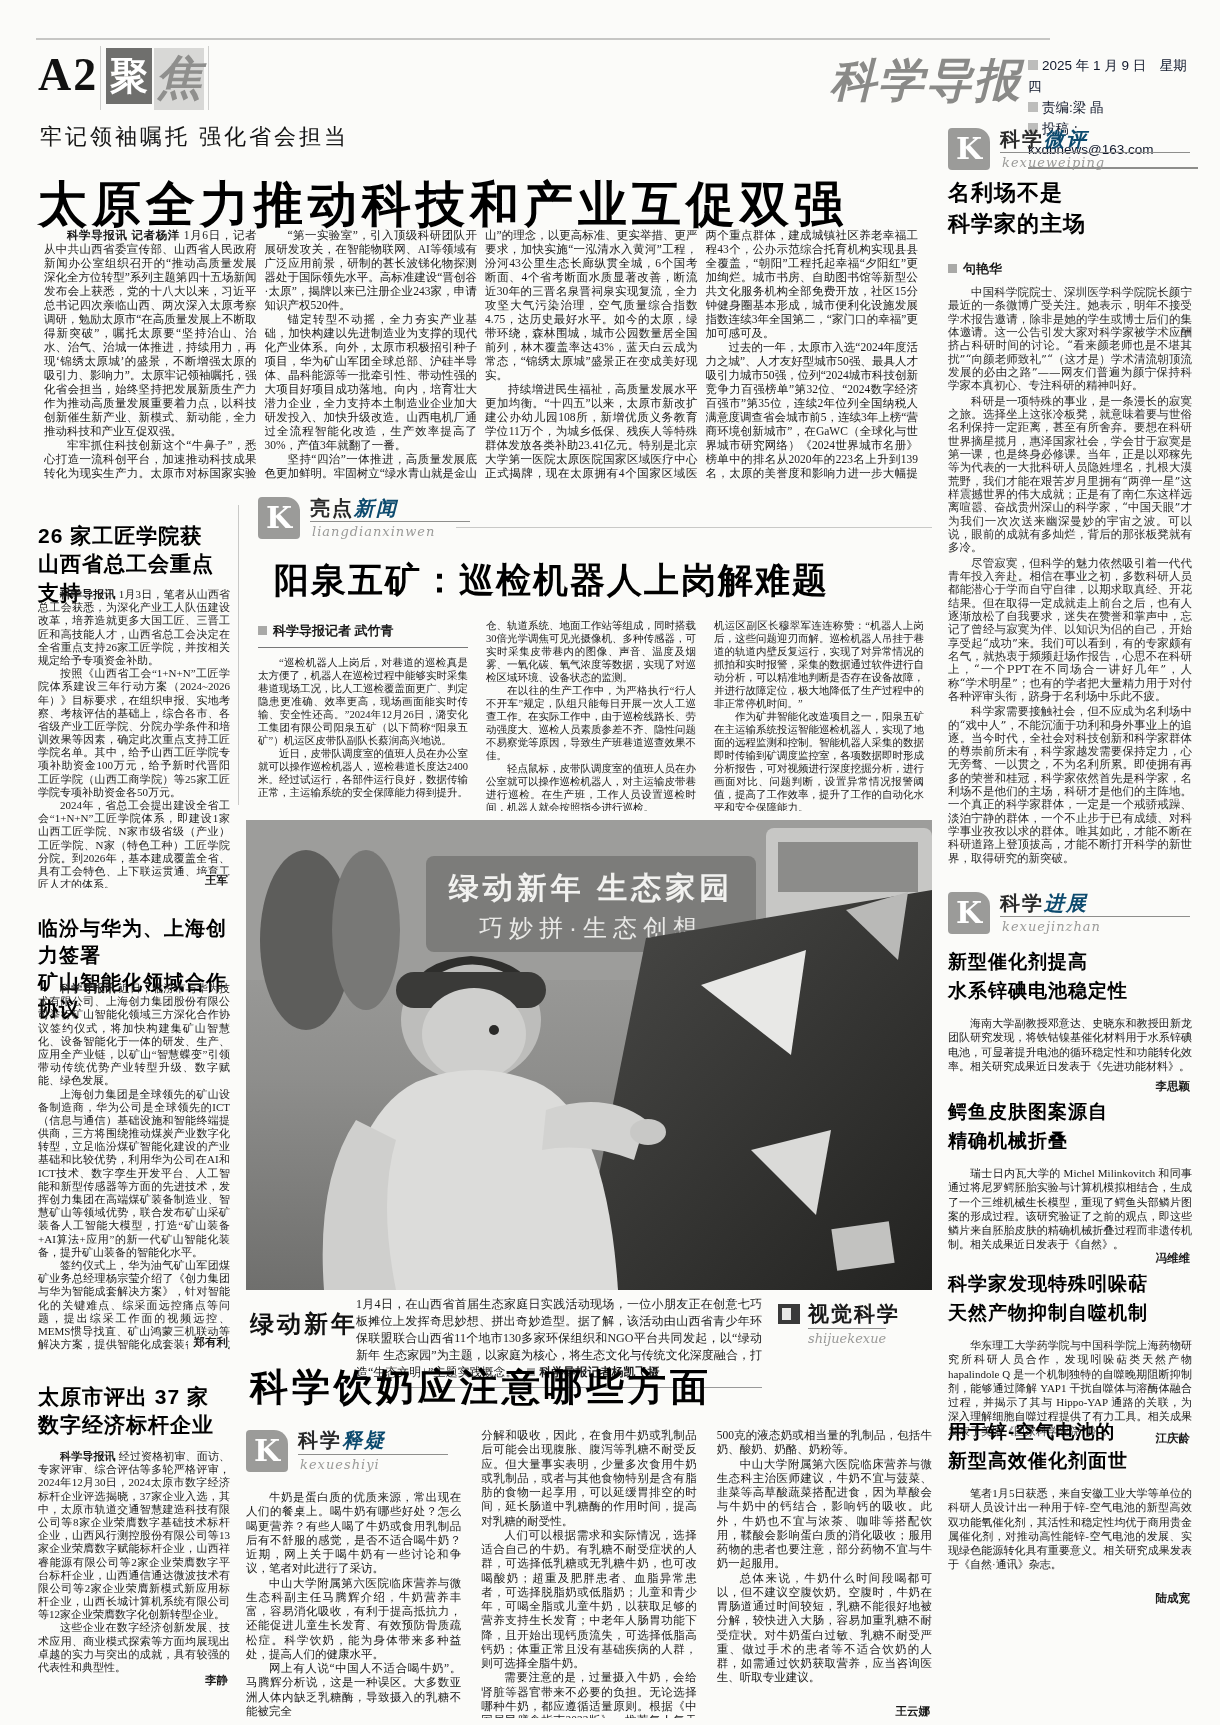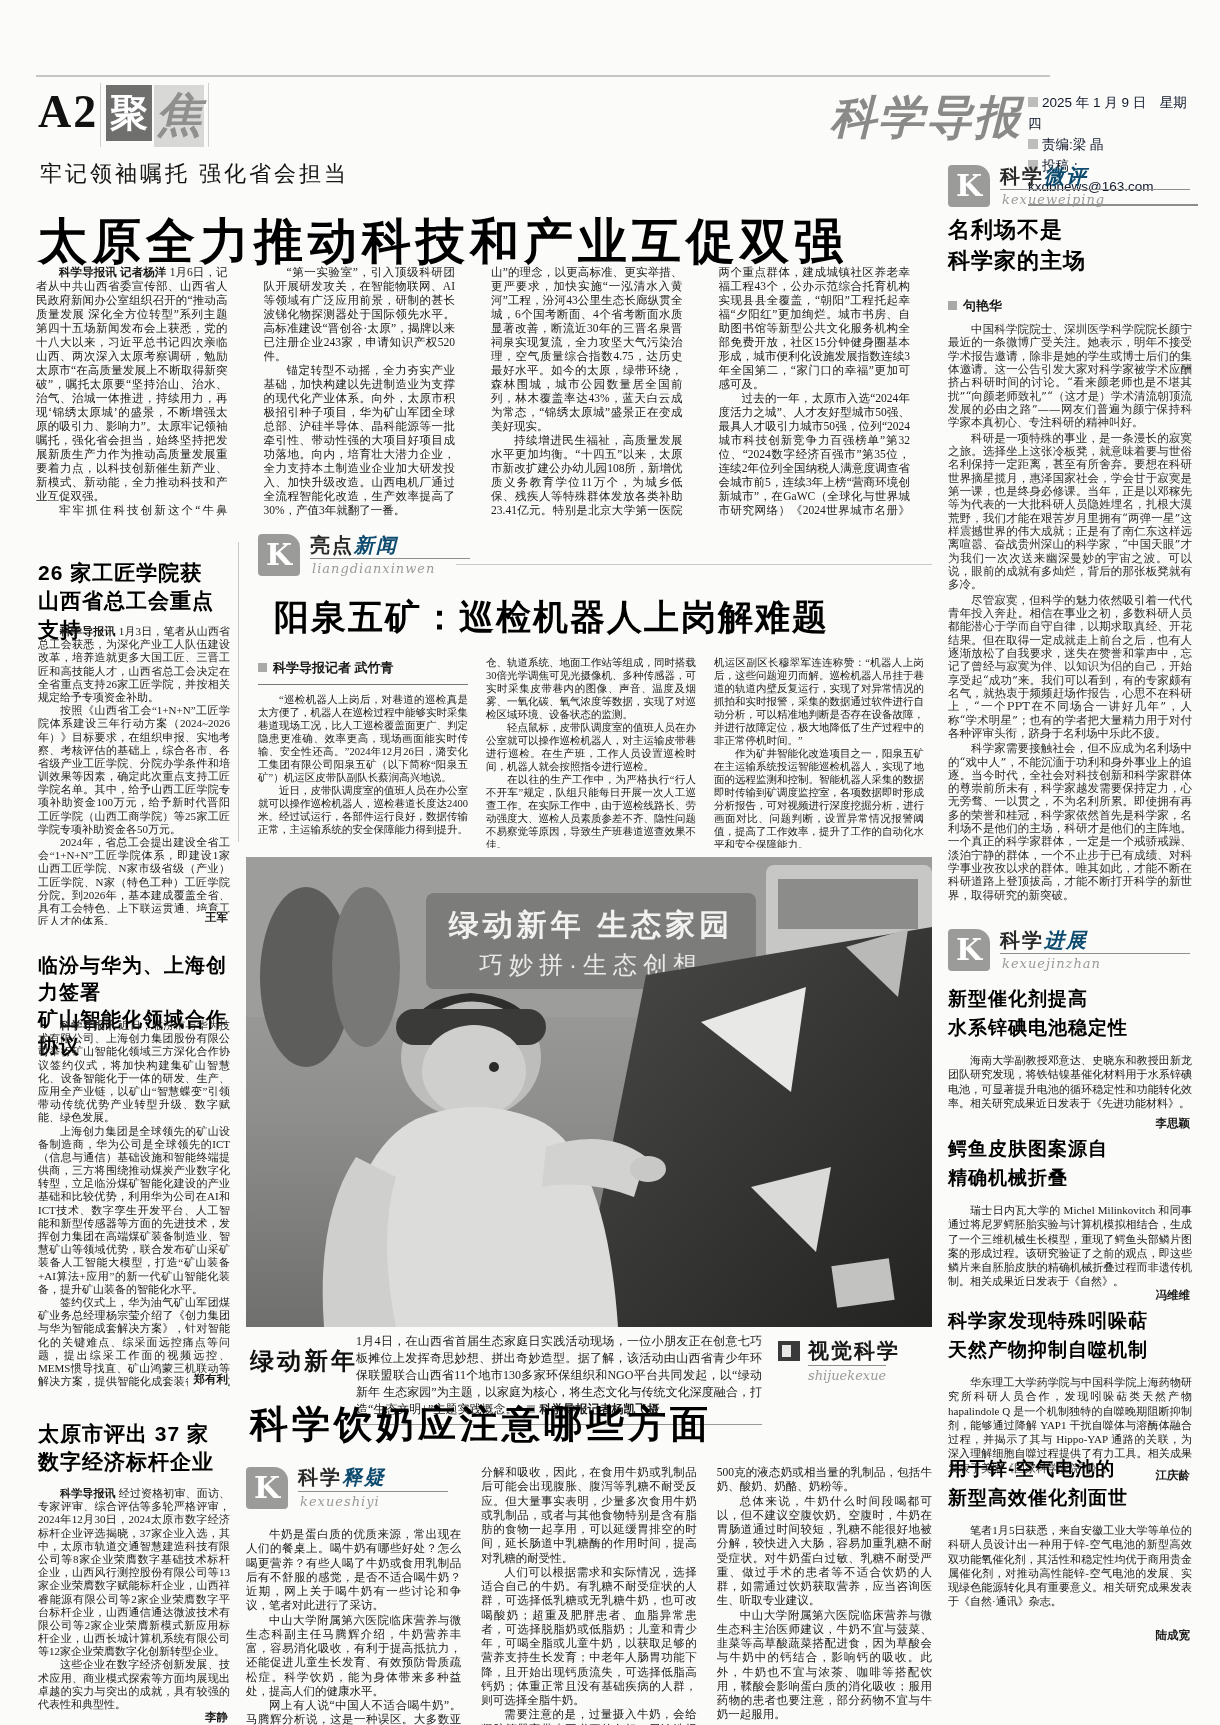--- a/index.html
+++ b/index.html
@@ -1,38 +1,38 @@
 <!DOCTYPE html>
 <html><head>
 <meta charset="utf-8">
 <style>
   html,body{margin:0;padding:0;background:#e8e8e6;}
   #page{position:relative;width:1220px;height:1725px;background:#fbfbf9;margin:0 auto;
         font-family:"Liberation Serif","DejaVu Serif",serif;color:#1a1a1a;overflow:hidden;}
-  .abs{position:absolute;margin-top:37px;}
+  .abs{position:absolute;}
   
   #topline{left:36px;top:38px;width:1014px;height:2px;background:#c6c6c4;}
   #pageno{left:38px;top:48px;font-size:46px;font-weight:bold;letter-spacing:2px;color:#111;}
   #focus-wrap{left:100px;top:46px;width:120px;height:66px;}
   .vbar{position:absolute;top:0;width:1px;height:64px;background:#cfcfcd;}
   #focus-box1{position:absolute;left:6px;top:2px;width:46px;height:56px;background:#6f6f6d;
               color:#fff;font-size:38px;font-weight:900;text-align:center;line-height:56px;font-family:"Liberation Sans",sans-serif;}
   #focus-box2{position:absolute;left:54px;top:2px;width:50px;height:62px;background:#d8d8d6;
               color:#8f8f8d;font-size:46px;font-weight:900;text-align:center;line-height:58px;
               font-style:italic;font-family:"DejaVu Serif",serif;overflow:visible;}
   #masthead{left:830px;top:50px;width:200px;font-size:46px;font-weight:900;font-style:italic;
             color:#8a8a88;letter-spacing:2px;white-space:nowrap;font-family:"DejaVu Serif",serif;}
   #issue{left:1028px;top:56px;width:170px;font-family:"Liberation Sans",sans-serif;
          font-size:13.5px;line-height:1.55;color:#0f172a;border-bottom:2px solid #8d8d8b;padding-bottom:6px;}
   #issue .sq{display:inline-block;width:10px;height:10px;background:#bdbdbb;margin-right:4px;}
   
   #kicker{left:40px;top:122px;font-size:22px;color:#151515;letter-spacing:3px;font-family:"Liberation Sans",sans-serif;}
   #mainhead{left:38px;top:172px;width:876px;font-size:49px;font-weight:900;letter-spacing:5px;
             color:#000;font-family:"Liberation Sans",sans-serif;white-space:nowrap;}
-  #maincols{left:36px;top:228px;width:874px;height:252px;display:flex;gap:36px;overflow:hidden;}
+  #maincols{left:44px;top:228px;width:874px;height:252px;display:flex;gap:8px;overflow:hidden;}
   #maincols .col{flex:1;font-size:11.5px;line-height:1.22;text-align:justify;overflow:hidden;}
   .p{margin:0;text-indent:2em;}
   .lead{font-weight:bold;font-family:"Liberation Sans",sans-serif;}
   
   #leftcol{left:38px;top:490px;width:192px;height:1225px;}
   .lc-title{position:absolute;left:0;width:192px;font-size:21px;font-weight:900;line-height:1.35;
             color:#000;font-family:"Liberation Sans",sans-serif;letter-spacing:1px;}
   .lc-body{position:absolute;left:0;width:192px;font-size:11px;line-height:1.2;text-align:justify;overflow:hidden;}
   .author{position:absolute;right:2px;bottom:0;font-size:11.5px;font-weight:bold;background:#fbfbf9;padding-left:6px;}
   
@@ -179,22 +179,22 @@
     <div id="ldtitle">阳泉五矿：巡检机器人上岗解难题</div>
     <div id="ldcols">
       <div class="col">
         <p class="p" id="ldbyline"><span class="sq"></span><span>科学导报记者  武竹青</span></p>
         <p class="p">“巡检机器人上岗后，对巷道的巡检真是太方便了，机器人在巡检过程中能够实时采集巷道现场工况，比人工巡检覆盖面更广、判定隐患更准确、效率更高，现场画面能实时传输、安全性还高。”2024年12月26日，潞安化工集团有限公司阳泉五矿（以下简称“阳泉五矿”）机运区皮带队副队长蔡润高兴地说。</p>
         <p class="p">近日，皮带队调度室的值班人员在办公室就可以操作巡检机器人，巡检巷道长度达2400米。经过试运行，各部件运行良好，数据传输正常，主运输系统的安全保障能力得到提升。</p>
 
       </div>
       <div class="col">
         <p class="p" style="text-indent:0;">仓、轨道系统、地面工作站等组成，同时搭载30倍光学调焦可见光摄像机、多种传感器，可实时采集皮带巷内的图像、声音、温度及烟雾、一氧化碳、氧气浓度等数据，实现了对巡检区域环境、设备状态的监测。</p>
+        <p class="p">在以往的生产工作中，为严格执行“行人不开车”规定，队组只能每日开展一次人工巡查工作。在实际工作中，由于巡检线路长、劳动强度大、巡检人员素质参差不齐、隐性问题不易察觉等原因，导致生产班巷道巡查效果不佳。</p>
         <p class="p">轻点鼠标，皮带队调度室的值班人员在办公室就可以操作巡检机器人，对主运输皮带巷进行巡检。在生产班，工作人员设置巡检时间，机器人就会按照指令进行巡检。</p>
-        <p class="p">在以往的生产工作中，为严格执行“行人不开车”规定，队组只能每日开展一次人工巡查工作。在实际工作中，由于巡检线路长、劳动强度大、巡检人员素质参差不齐、隐性问题不易察觉等原因，导致生产班巷道巡查效果不佳。</p>
 
       </div>
       <div class="col">
         <p class="p" style="text-indent:0;">机运区副区长穆翠军连连称赞：“机器人上岗后，这些问题迎刃而解。巡检机器人吊挂于巷道的轨道内壁反复运行，实现了对异常情况的抓拍和实时报警，采集的数据通过软件进行自动分析，可以精准地判断是否存在设备故障，并进行故障定位，极大地降低了生产过程中的非正常停机时间。”</p>
         <p class="p">作为矿井智能化改造项目之一，阳泉五矿在主运输系统投运智能巡检机器人，实现了地面的远程监测和控制。智能机器人采集的数据即时传输到矿调度监控室，各项数据即时形成分析报告，可对视频进行深度挖掘分析，进行画面对比、问题判断，设置异常情况报警阈值，提高了工作效率，提升了工作的自动化水平和安全保障能力。</p>
       </div>
     </div>
   </div>
 
   <div class="abs" id="photo">
@@ -262,22 +262,22 @@
       <p class="p">中山大学附属第六医院临床营养与微生态科副主任马腾辉介绍，牛奶营养丰富，容易消化吸收，有利于提高抵抗力，还能促进儿童生长发育、有效预防骨质疏松症。科学饮奶，能为身体带来多种益处，提高人们的健康水平。</p>
       <p class="p">网上有人说“中国人不适合喝牛奶”。马腾辉分析说，这是一种误区。大多数亚洲人体内缺乏乳糖酶，导致摄入的乳糖不能被完全</p>
     </div>
     <div class="col">
       <p class="p" style="text-indent:0;">分解和吸收，因此，在食用牛奶或乳制品后可能会出现腹胀、腹泻等乳糖不耐受反应。但大量事实表明，少量多次食用牛奶或乳制品，或者与其他食物特别是含有脂肪的食物一起享用，可以延缓胃排空的时间，延长肠道中乳糖酶的作用时间，提高对乳糖的耐受性。</p>
       <p class="p">人们可以根据需求和实际情况，选择适合自己的牛奶。有乳糖不耐受症状的人群，可选择低乳糖或无乳糖牛奶，也可改喝酸奶；超重及肥胖患者、血脂异常患者，可选择脱脂奶或低脂奶；儿童和青少年，可喝全脂或儿童牛奶，以获取足够的营养支持生长发育；中老年人肠胃功能下降，且开始出现钙质流失，可选择低脂高钙奶；体重正常且没有基础疾病的人群，则可选择全脂牛奶。</p>
       <p class="p">需要注意的是，过量摄入牛奶，会给肾脏等器官带来不必要的负担。无论选择哪种牛奶，都应遵循适量原则。根据《中国居民膳食指南2022版》，推荐每人每天摄入300~</p>
     </div>
     <div class="col">
       <p class="p" style="text-indent:0;">500克的液态奶或相当量的乳制品，包括牛奶、酸奶、奶酪、奶粉等。</p>
+      <p class="p">中山大学附属第六医院临床营养与微生态科主治医师建议，牛奶不宜与菠菜、韭菜等高草酸蔬菜搭配进食，因为草酸会与牛奶中的钙结合，影响钙的吸收。此外，牛奶也不宜与浓茶、咖啡等搭配饮用，鞣酸会影响蛋白质的消化吸收；服用药物的患者也要注意，部分药物不宜与牛奶一起服用。</p>
       <p class="p">总体来说，牛奶什么时间段喝都可以，但不建议空腹饮奶。空腹时，牛奶在胃肠道通过时间较短，乳糖不能很好地被分解，较快进入大肠，容易加重乳糖不耐受症状。对牛奶蛋白过敏、乳糖不耐受严重、做过手术的患者等不适合饮奶的人群，如需通过饮奶获取营养，应当咨询医生、听取专业建议。</p>
-      <p class="p">中山大学附属第六医院临床营养与微生态科主治医师建议，牛奶不宜与菠菜、韭菜等高草酸蔬菜搭配进食，因为草酸会与牛奶中的钙结合，影响钙的吸收。此外，牛奶也不宜与浓茶、咖啡等搭配饮用，鞣酸会影响蛋白质的消化吸收；服用药物的患者也要注意，部分药物不宜与牛奶一起服用。</p>
       <span class="author">王云娜</span>
     </div>
   </div>
 
   <div class="abs" id="rightcol">
     <div class="khead" style="position:absolute;top:6px;left:0;width:244px;">
       <div class="kbox">K</div>
       <div class="klabel"><span>科学</span><span class="script">微评</span></div>
       <div class="krule" style="width:190px;"></div>
       <div class="kpinyin">kexueweiping</div>

